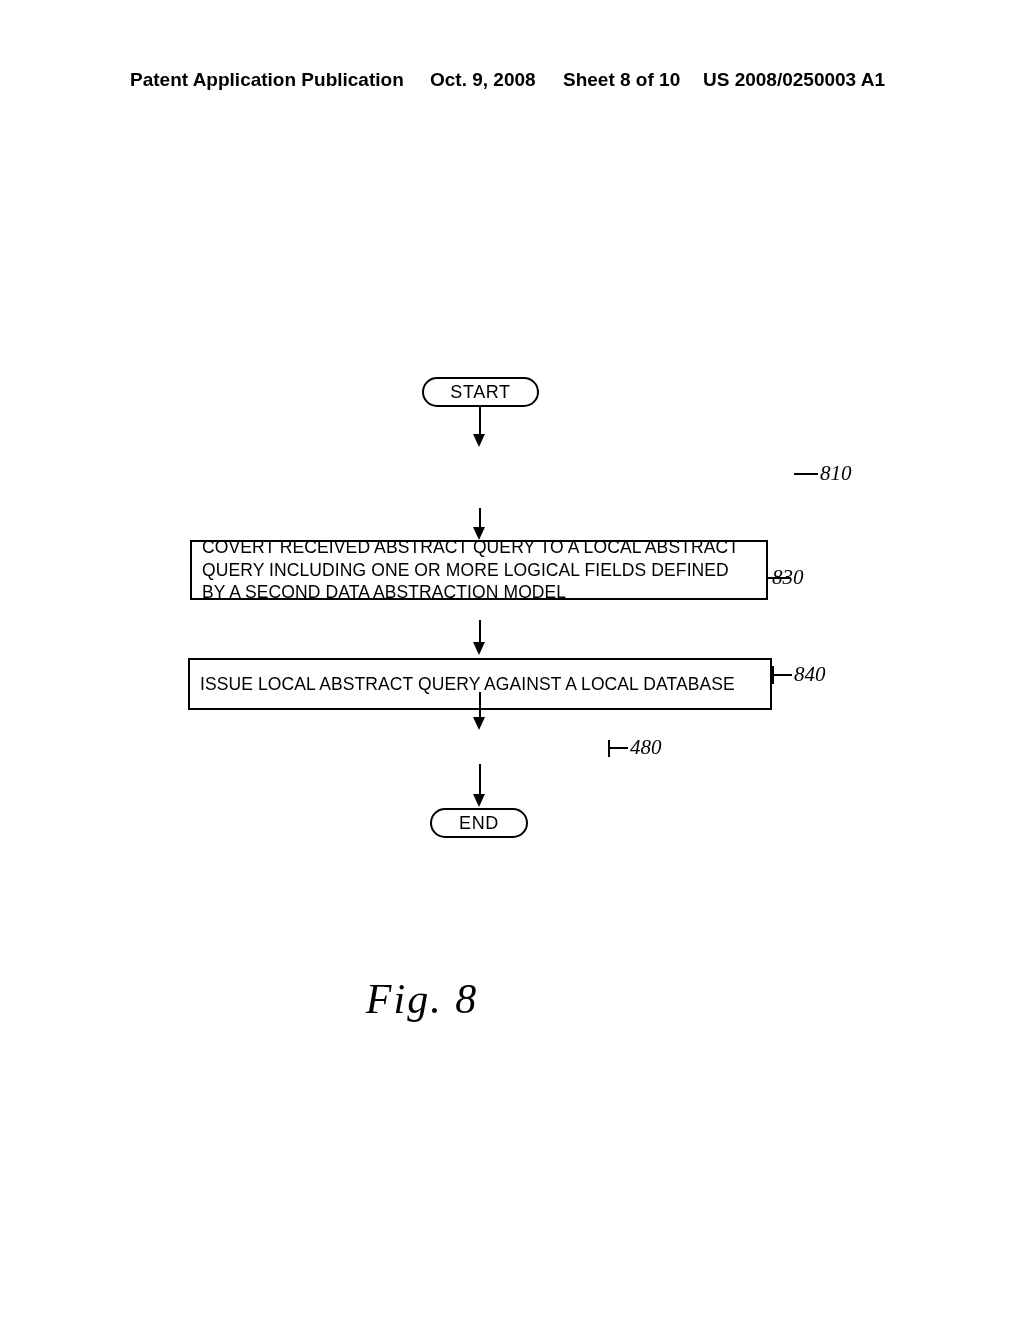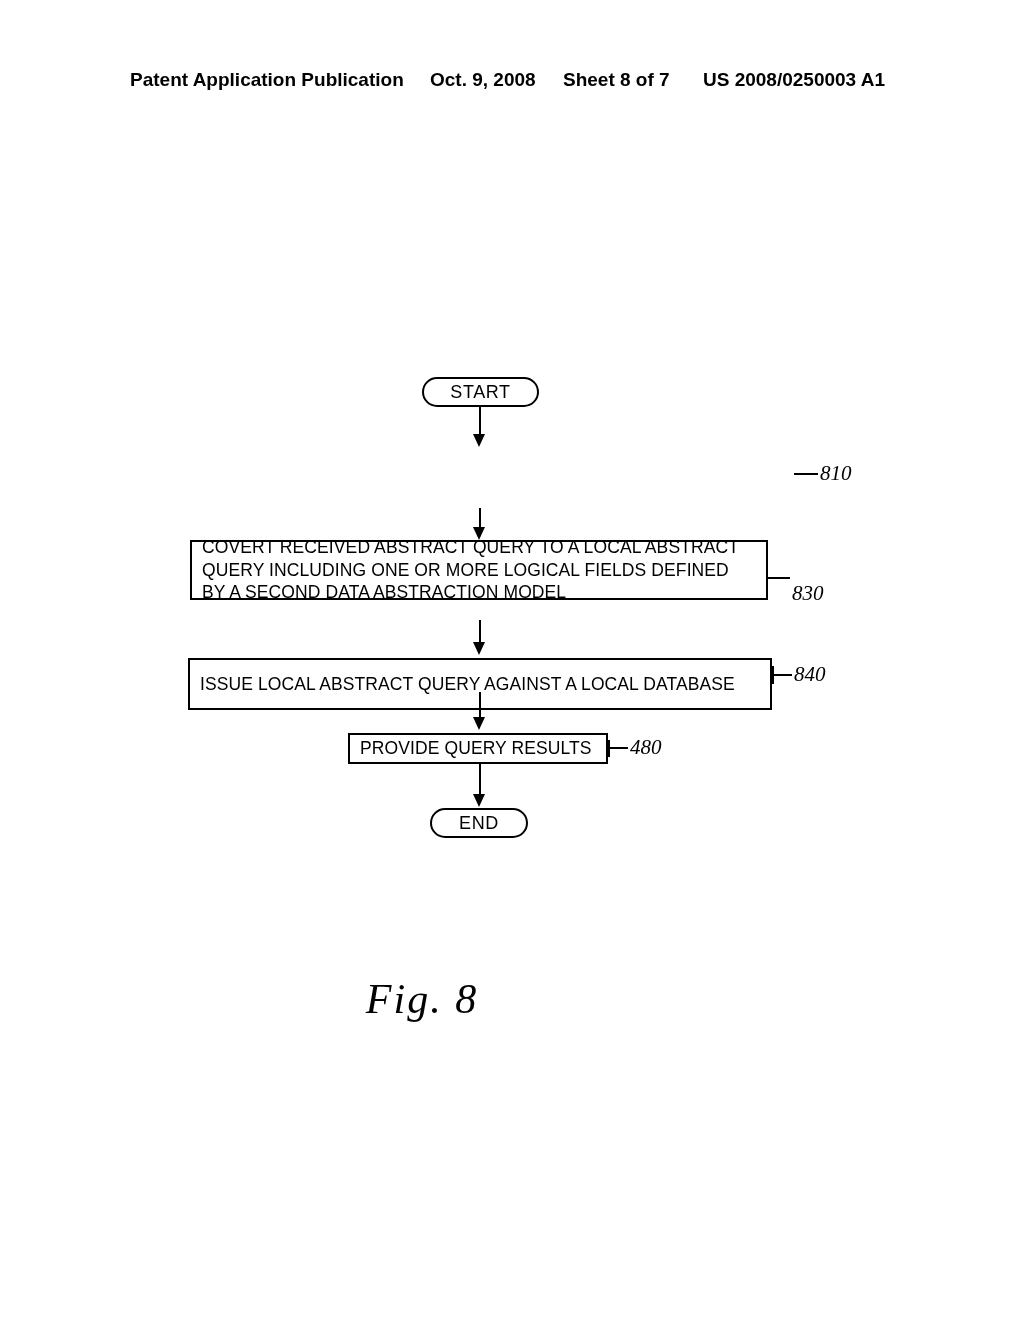--- a/index.html
+++ b/index.html
@@ -117,21 +117,21 @@
     letter-spacing: 2px;
   }
 </style>
 </head>
 <body>
 
 <div id="page">
 
   <div class="hdr" id="hdr-pub">Patent Application Publication</div>
   <div class="hdr" id="hdr-date">Oct. 9, 2008</div>
-  <div class="hdr" id="hdr-sheet">Sheet 8 of 7</div>
+  <div class="hdr" id="hdr-sheet">Sheet 8 of 10</div>
   <div class="hdr" id="hdr-num">US 2008/0250003 A1</div>
 
   <div class="node term" style="left:422px; top:377px; width:117px; height:30px;">
     <span class="txt">START</span>
   </div>
 
   <div class="conn" style="left:479px; top:407px; height:29px;"></div>
   <div class="arrowhead" style="left:472.5px; top:434px;"></div>
 
   <div class="leader-h" style="left:794px; top:473px; width:24px;"></div>
@@ -139,38 +139,35 @@
 
   <div class="conn" style="left:479px; top:508px; height:21px;"></div>
   <div class="arrowhead" style="left:472.5px; top:527px;"></div>
 
   <div class="node proc" style="left:190px; top:540px; width:578px; height:60px;">
     <span class="txt">COVERT RECEIVED ABSTRACT QUERY TO A LOCAL ABSTRACT
 QUERY INCLUDING ONE OR MORE LOGICAL FIELDS DEFINED
 BY A SECOND DATA ABSTRACTION MODEL</span>
   </div>
   <div class="leader-h" style="left:768px; top:577px; width:22px;"></div>
-  <div class="refnum" style="left:792px; top:567px;margin-top:16px;">830</div>
+  <div class="refnum" style="left:772px; top:567px;">830</div>
 
   <div class="conn" style="left:479px; top:620px; height:24px;"></div>
   <div class="arrowhead" style="left:472.5px; top:642px;"></div>
 
   <div class="node proc" style="left:188px; top:658px; width:584px; height:52px;">
     <span class="txt">ISSUE LOCAL ABSTRACT QUERY AGAINST A LOCAL DATABASE</span>
   </div>
   <div class="leader-v" style="left:772px; top:666px; height:18px;"></div>
   <div class="leader-h" style="left:772px; top:674px; width:20px;"></div>
   <div class="refnum" style="left:794px; top:664px;">840</div>
 
   <div class="conn" style="left:479px; top:692px; height:27px;"></div>
   <div class="arrowhead" style="left:472.5px; top:717px;"></div>
 
-  <div class="node proc" style="left:348px; top:733px; width:260px; height:31px;">
-    <span class="txt">PROVIDE QUERY RESULTS</span>
-  </div>
   <div class="leader-v" style="left:608px; top:740px; height:17px;"></div>
   <div class="leader-h" style="left:608px; top:747px; width:20px;"></div>
   <div class="refnum" style="left:630px; top:737px;">480</div>
 
   <div class="conn" style="left:479px; top:764px; height:32px;"></div>
   <div class="arrowhead" style="left:472.5px; top:794px;"></div>
 
   <div class="node term" style="left:430px; top:808px; width:98px; height:30px;">
     <span class="txt">END</span>
   </div>

